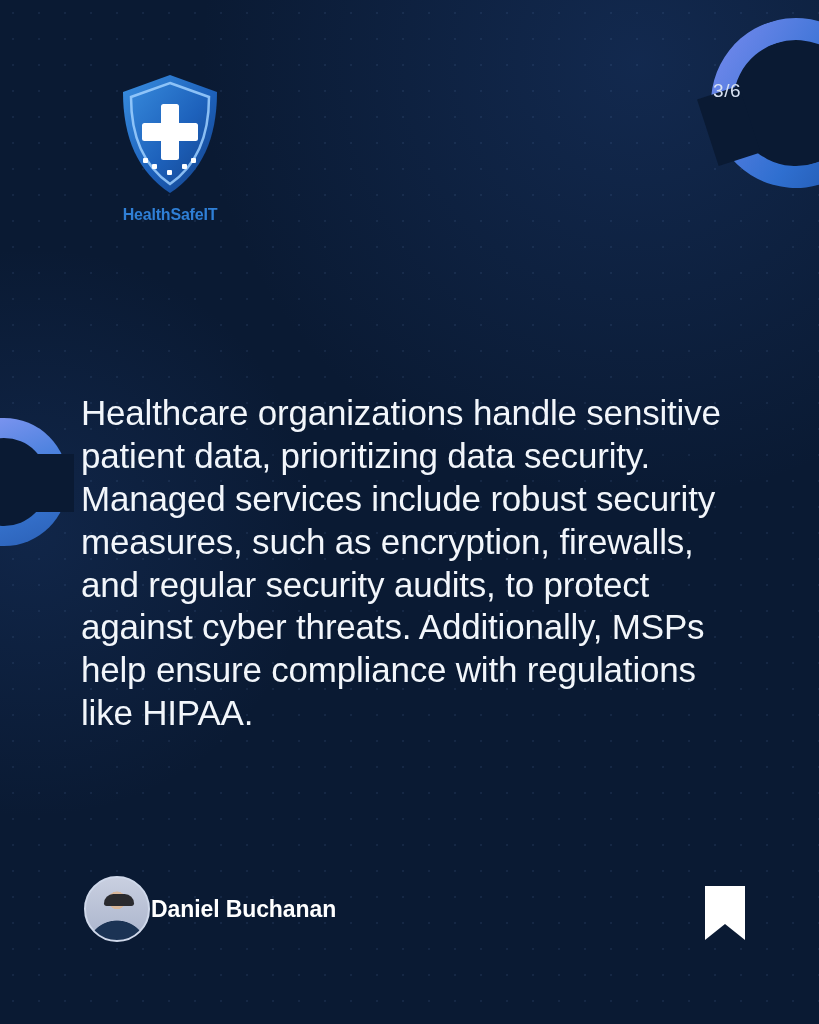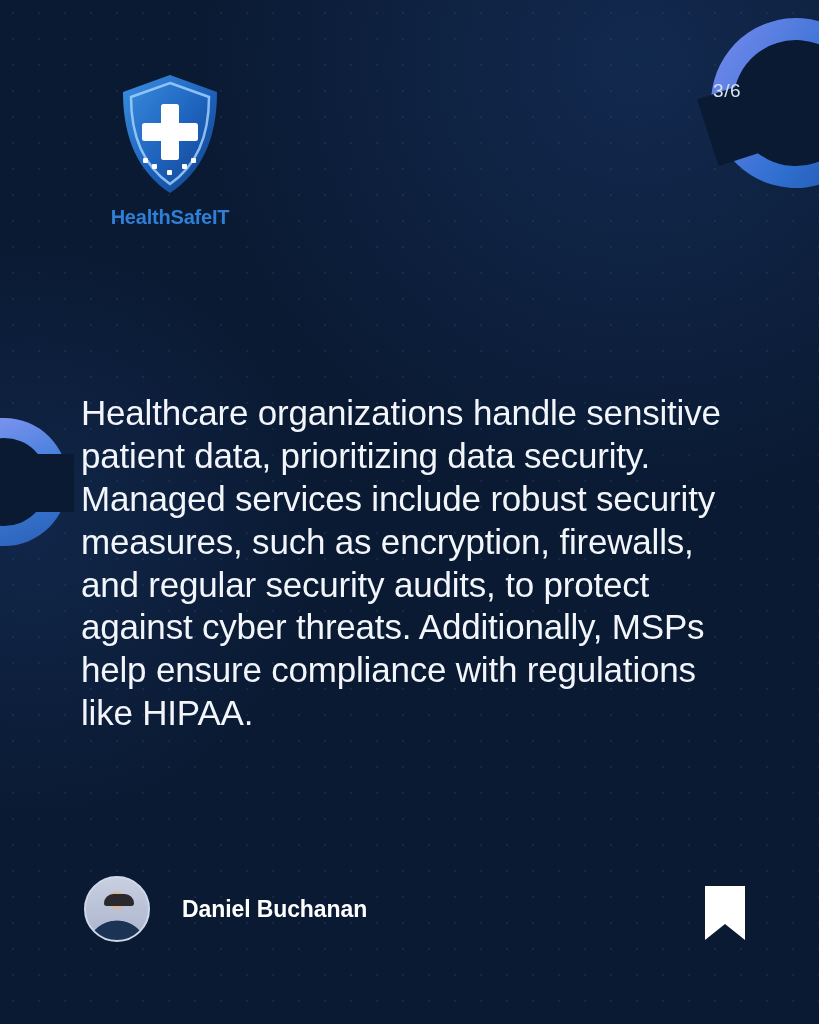--- a/index.html
+++ b/index.html
@@ -76,21 +76,21 @@
   .logo-wrap {
     position:absolute;
     top:72px; left:106px;
     width:128px;
     text-align:center;
   }
   .shield { display:block; margin:0 auto; }
   .brand {
     margin-top:10px;
     color:#2f7fd6;
-    font-size:20px;
+    font-size:16px;
     font-weight:bold;
     letter-spacing:-0.2px;
   }
 
   
   .headline {
     position:absolute;
     left:83px; top:297px;
     width:470px;
     color:#1e72c8;
@@ -111,21 +111,21 @@
     line-height:1.225;
     letter-spacing:-0.2px;
   }
 
   
   .author {
     position:absolute;
     left:84px; bottom:82px;
     display:flex;
     align-items:center;
-    gap:32px;
+    gap:1px;
     text-align:right;
   }
   .avatar {
     width:66px; height:66px;
     border-radius:50%;
     border:2px solid #cfd8ea;
     background:
       radial-gradient(circle at 50% 118%, #1b3354 0 38%, rgba(0,0,0,0) 39%),
       radial-gradient(circle at 50% 36%, #d9b79a 0 17%, rgba(0,0,0,0) 18%),
       linear-gradient(#c9cfe0, #aab4cc);

